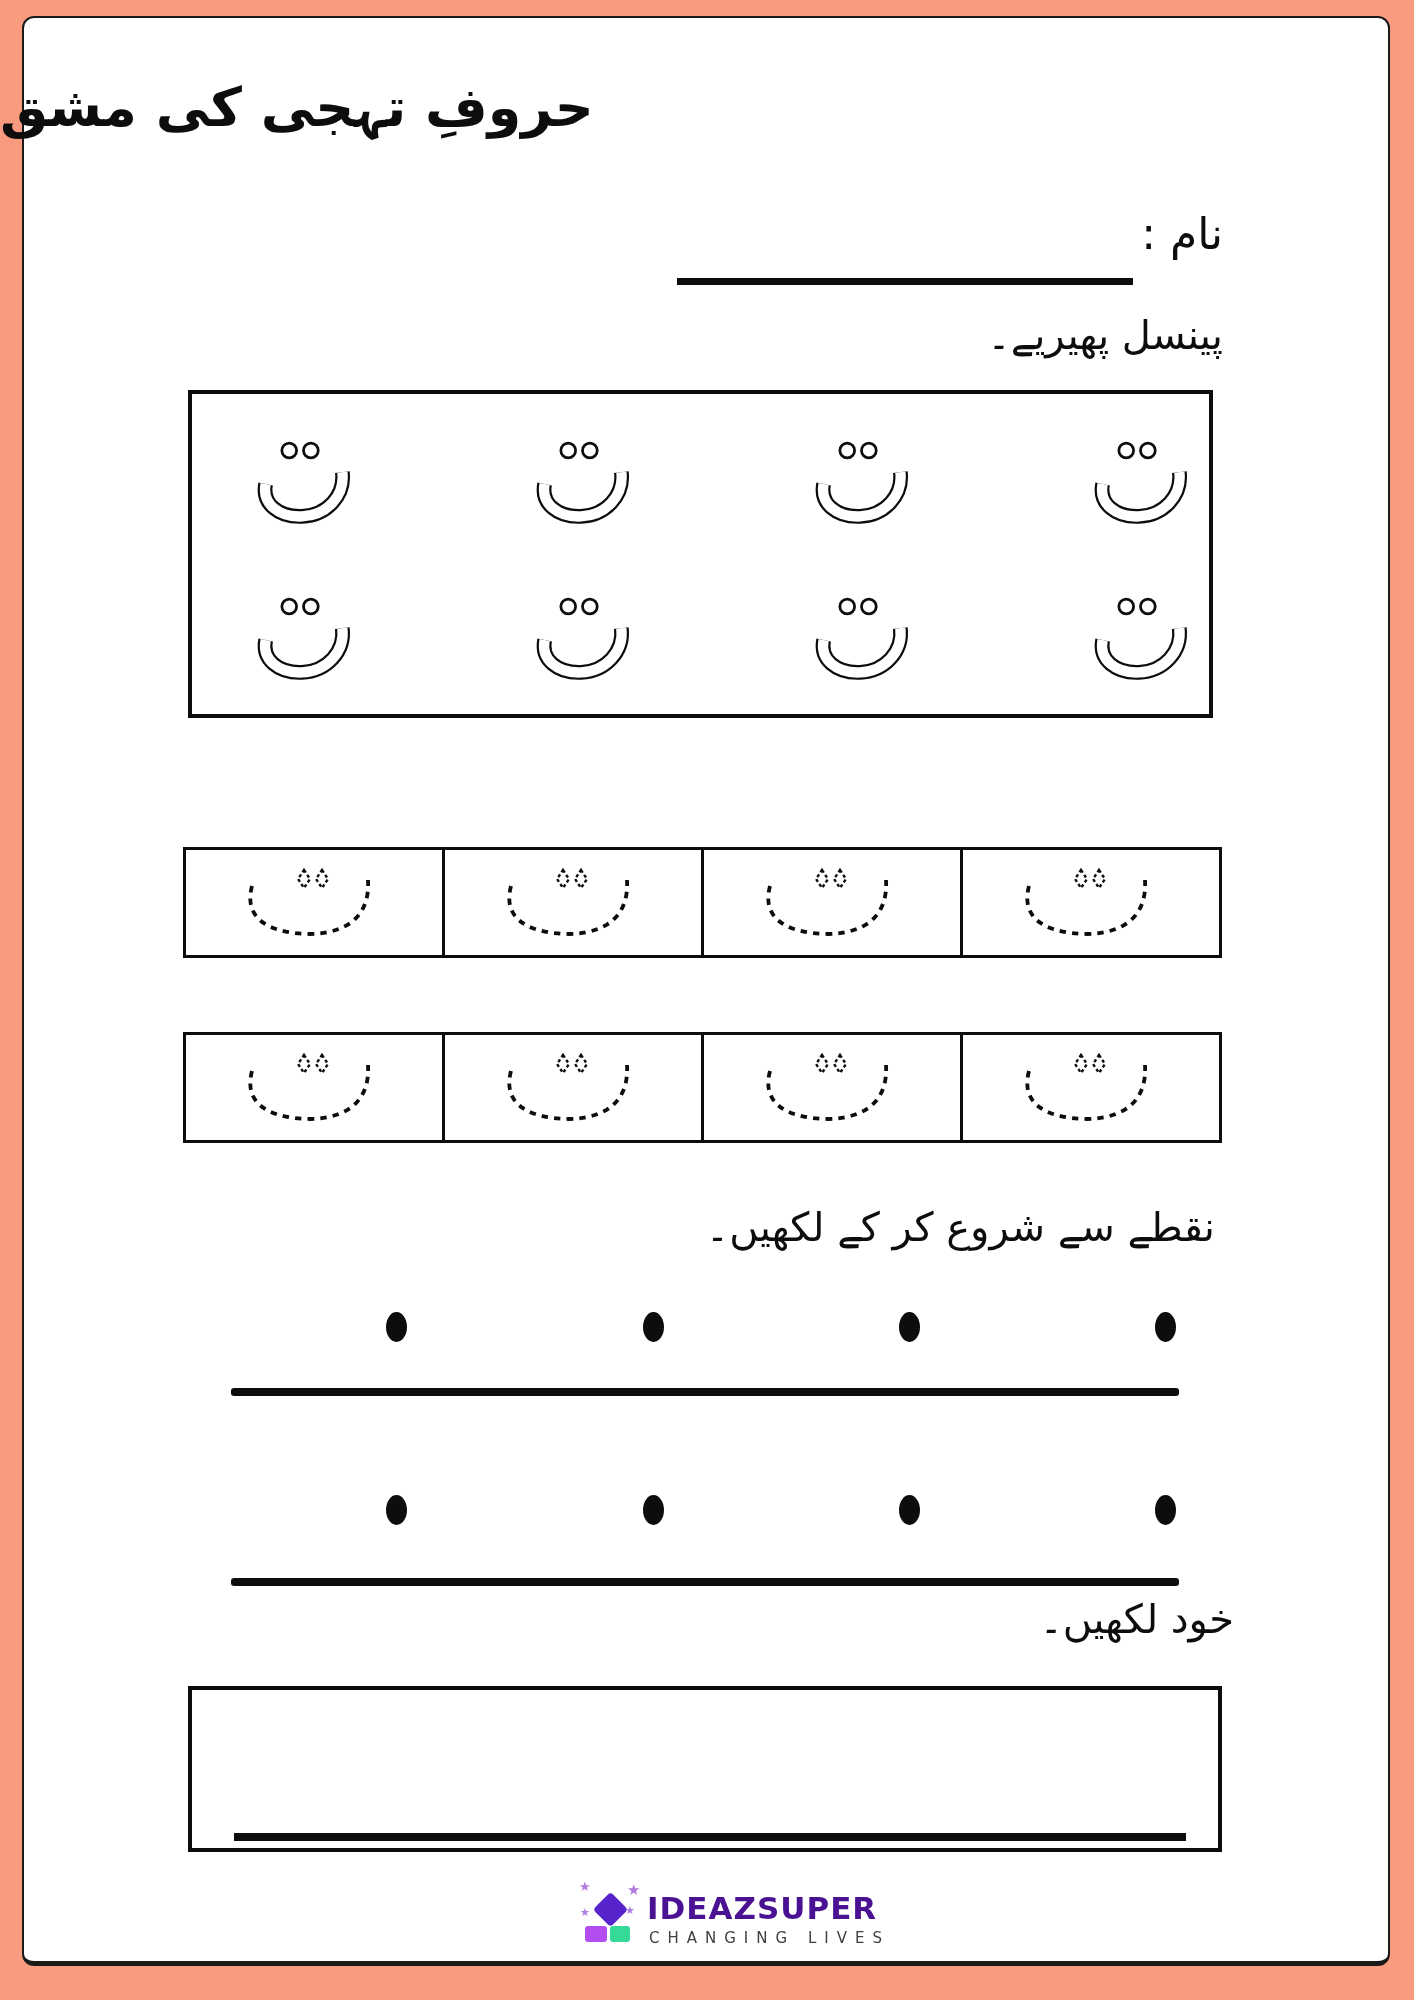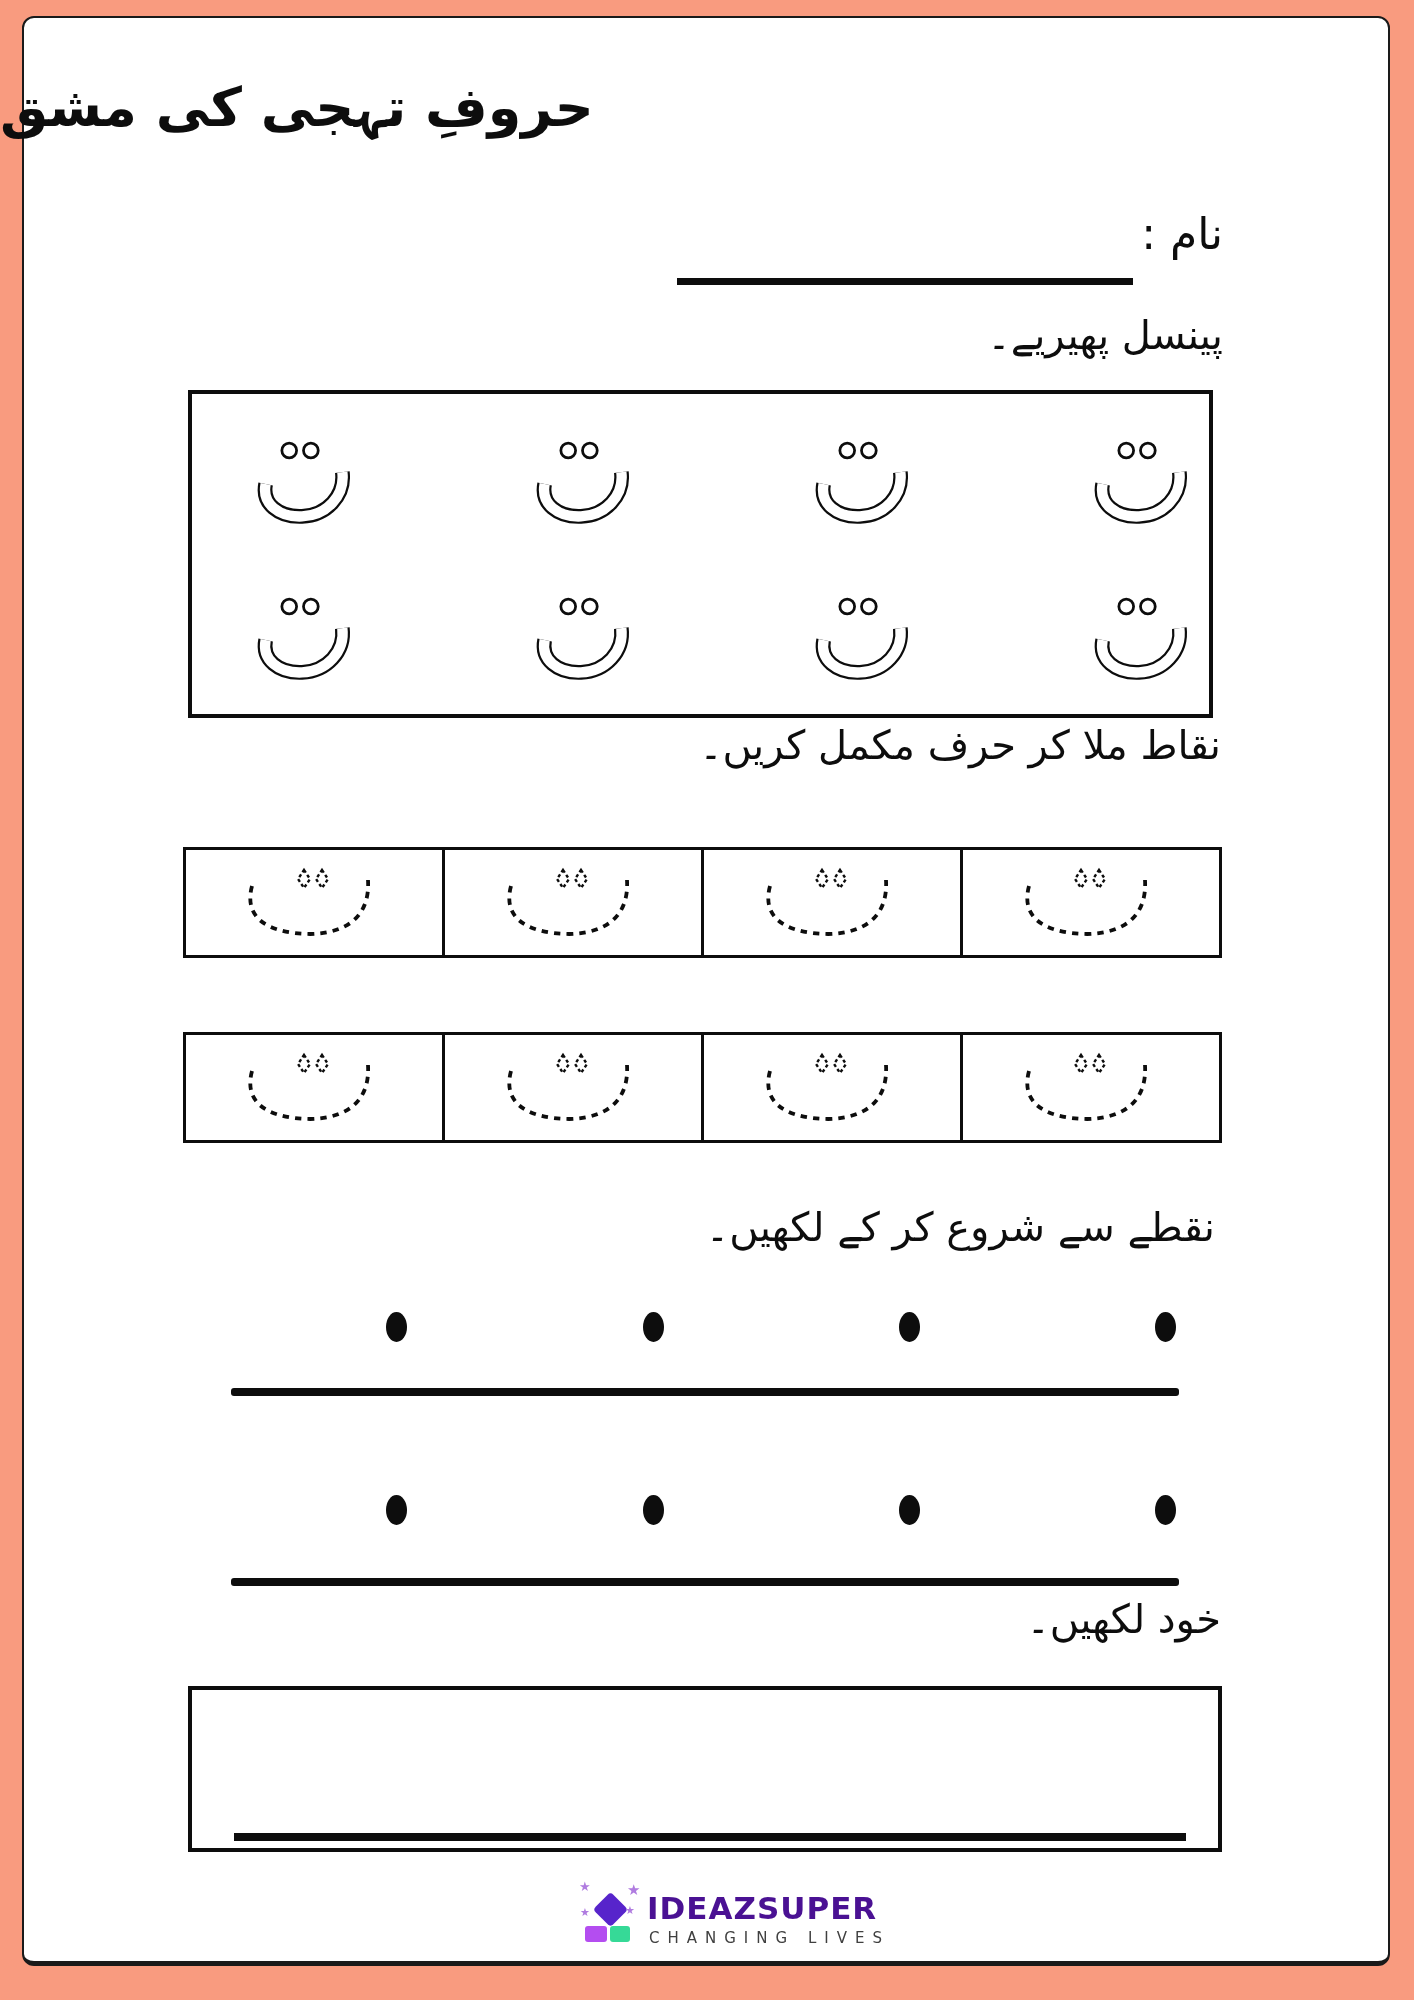--- a/index.html
+++ b/index.html
@@ -10,21 +10,21 @@
         border-radius:12px;box-sizing:border-box;}
   .urdu{direction:rtl;unicode-bidi:isolate;color:#0d0d0d;white-space:nowrap;}
   .title{position:absolute;left:0;right:0;top:76px;text-align:left;
          font-size:54px;font-weight:bold;}
   .name-label{position:absolute;right:191px;top:208px;font-size:44px;}
   .name-line{position:absolute;left:677px;top:278px;width:456px;height:7px;background:#0d0d0d;}
   .instr{position:absolute;font-size:40px;}
   #instr-trace{right:191px;top:312px;}
   #instr-connect{right:193px;top:722px;}
   #instr-startdot{right:199px;top:1192px;margin-top:12px;}
-  #instr-self{right:193px;top:1596px;margin-left:9px;}
+  #instr-self{right:180px;top:1596px;margin-left:9px;}
 
   .trace-box{position:absolute;left:188px;top:390px;width:1025px;height:328px;
              border:4px solid #0d0d0d;box-sizing:border-box;display:flex;
              flex-direction:column;padding:26px 10px 0 52px;}
   .trace-row{display:flex;justify-content:space-between;margin-bottom:32px;}
   svg.teh-big{width:118px;height:124px;display:block;}
 
   .dotted-row{position:absolute;left:183px;width:1039px;height:111px;
               border:3px solid #0d0d0d;box-sizing:border-box;display:flex;}
   #dotted-row-1{top:847px;} #dotted-row-2{top:1032px;}
@@ -108,21 +108,20 @@
         </svg>
       <svg class="teh-big" viewBox="0 0 120 120">
           <use href="#teh-outline"></use>
         </svg>
       <svg class="teh-big" viewBox="0 0 120 120">
           <use href="#teh-outline"></use>
         </svg>
     </div>
   </div>
 
-  <div id="instr-connect" class="instr urdu">نقاط ملا کر حرف مکمل کریں۔</div>
 
   <div id="dotted-row-1" class="dotted-row">
     <div class="dotted-cell">
       <svg class="teh-dash" viewBox="0 0 168 92">
           <use href="#teh-dashed"></use>
         </svg>
       </div>
     <div class="dotted-cell">
       <svg class="teh-dash" viewBox="0 0 168 92">
           <use href="#teh-dashed"></use>

